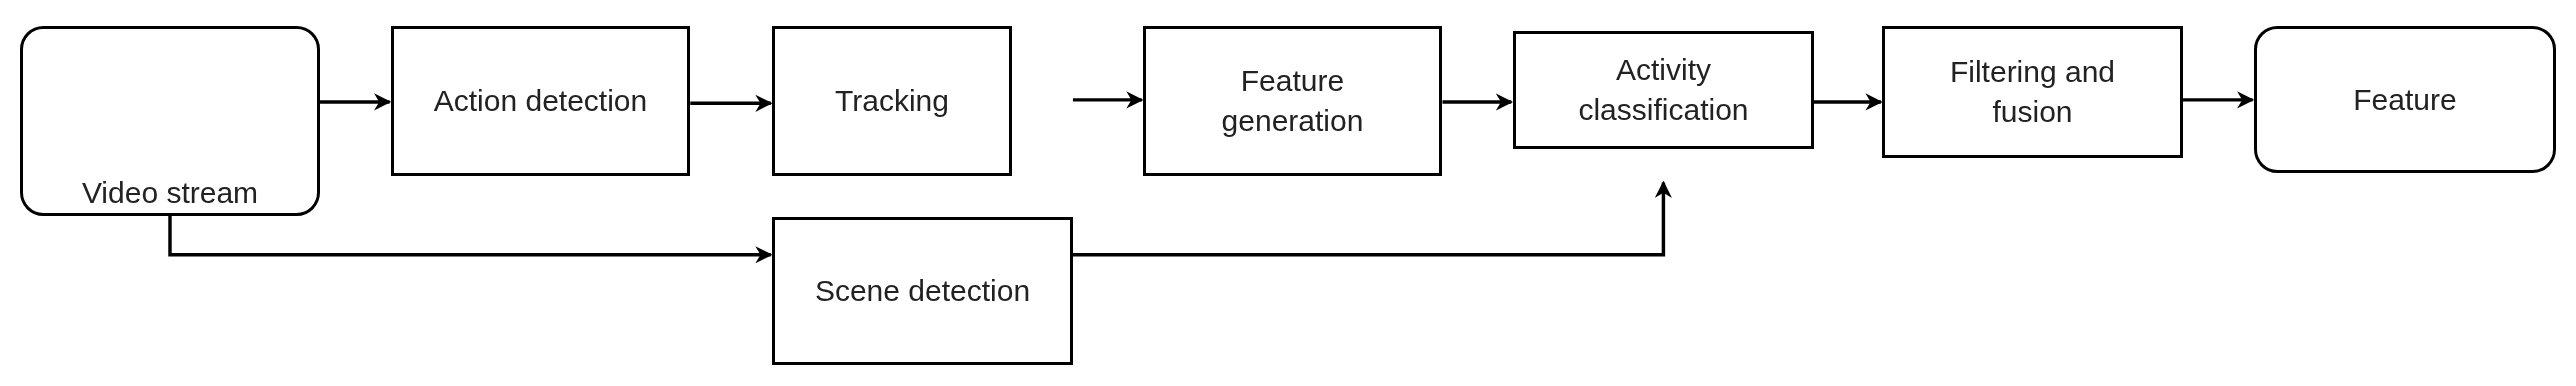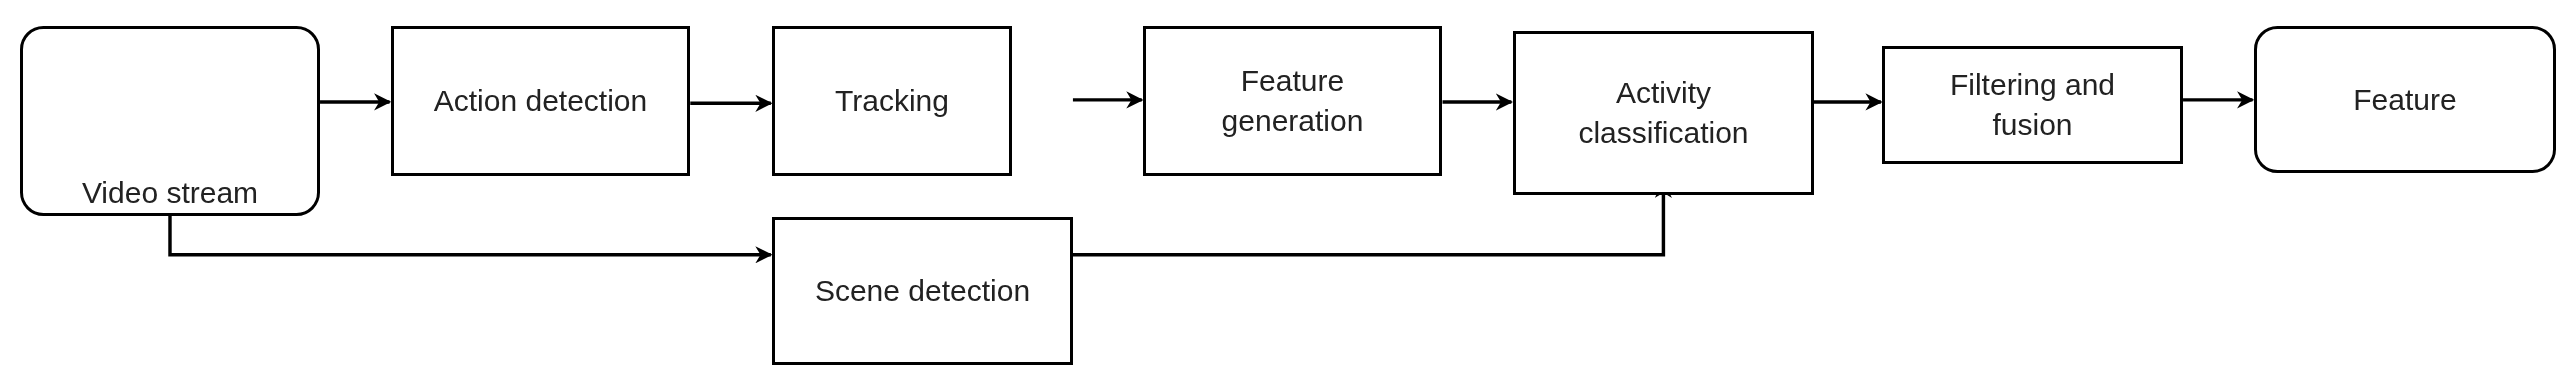--- a/index.html
+++ b/index.html
@@ -42,25 +42,25 @@
 </div>
 
 <div class="node" style="left:772px; top:26px; width:240px; height:150px;">
   <span>Tracking</span>
 </div>
 
 <div class="node" style="left:1143px; top:26px; width:299px; height:150px;align-items:center;">
   <span style="max-width:206px;">Feature generation</span>
 </div>
 
-<div class="node" style="left:1513px; top:31px; width:301px; height:164px;">
+<div class="node" style="left:1513px; top:31px; width:301px; height:118px;">
   <span style="max-width:234px;">Activity classification</span>
 </div>
 
-<div class="node" style="left:1882px; top:26px; width:301px; height:118px;margin-top:20px;">
+<div class="node" style="left:1882px; top:26px; width:301px; height:132px;">
   <span style="max-width:227px;">Filtering and fusion</span>
 </div>
 
 <div class="node rounded" style="left:2254px; top:26px; width:302px; height:147px;">
   <span>Feature</span>
 </div>
 
 <div class="node" style="left:772px; top:217px; width:301px; height:148px;">
   <span>Scene detection</span>
 </div>

